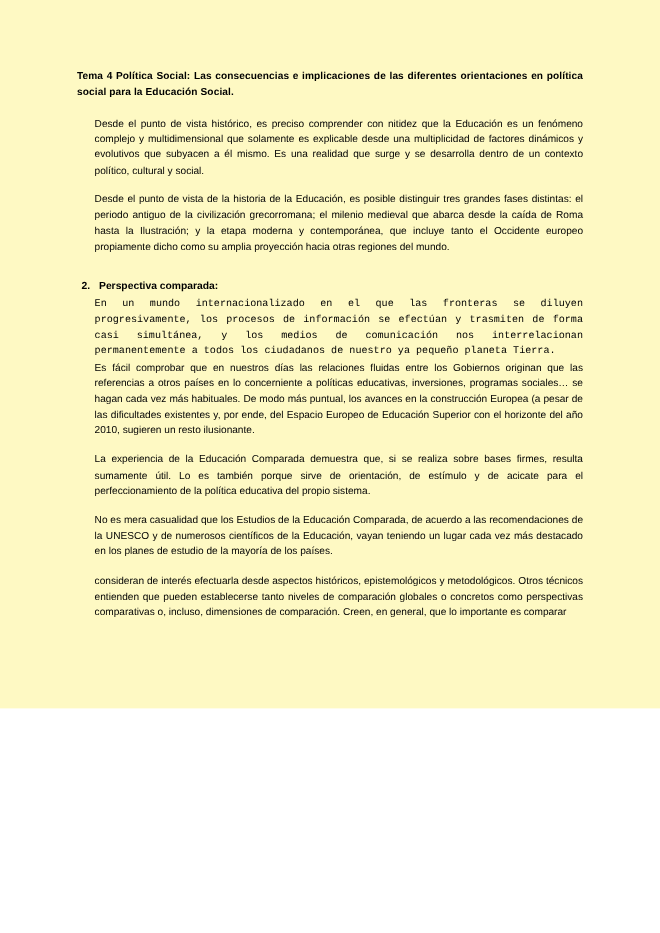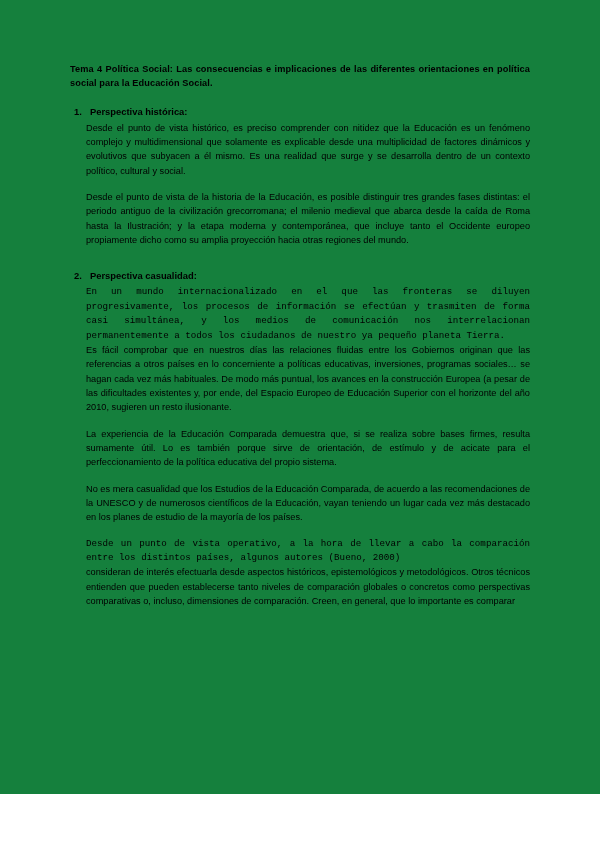--- a/index.html
+++ b/index.html
@@ -10,22 +10,22 @@
     width: 600px;
     height: 848px;
     background: #ffffff;
     font-family: "Liberation Sans", sans-serif;
     color: #000000;
     overflow: hidden;
   }
   .page {
     position: relative;
     width: 600px;
-    height: 794px;
-    background: #15803d;
+    height: 644px;
+    background: #fef9c3;
     box-sizing: border-box;
     padding: 62px 70px 40px 70px;
   }
   .doc-title {
     font-size: 9.2px;
     font-weight: bold;
     line-height: 1.55;
     text-align: justify;
     margin: 0 0 14px 0;
     letter-spacing: 0.1px;
@@ -57,33 +57,29 @@
     height: 10px;
   }
 </style>
 </head>
 <body>
 
 <div class="page">
 
   <div class="doc-title">Tema 4 Política Social: Las consecuencias e implicaciones de las diferentes orientaciones en política social para la Educación Social.</div>
 
-  <div class="section-heading">
-    <span class="num">1.</span><span>Perspectiva histórica:</span>
-  </div>
 
   <p class="body">Desde el punto de vista histórico, es preciso comprender con nitidez que la Educación es un fenómeno complejo y multidimensional que solamente es explicable desde una multiplicidad de factores dinámicos y evolutivos que subyacen a él mismo. Es una realidad que surge y se desarrolla dentro de un contexto político, cultural y social.</p>
   <p class="body">Desde el punto de vista de la historia de la Educación, es posible distinguir tres grandes fases distintas: el periodo antiguo de la civilización grecorromana; el milenio medieval que abarca desde la caída de Roma hasta la Ilustración; y la etapa moderna y contemporánea, que incluye tanto el Occidente europeo propiamente dicho como su amplia proyección hacia otras regiones del mundo.</p>
 
   <div class="spacer-sm"></div>
 
   <div class="section-heading">
-    <span class="num">2.</span><span>Perspectiva casualidad:</span>
+    <span class="num">2.</span><span>Perspectiva comparada:</span>
   </div>
 
   <p class="body tight">En un mundo internacionalizado en el que las fronteras se diluyen progresivamente, los procesos de información se efectúan y trasmiten de forma casi simultánea, y los medios de comunicación nos interrelacionan permanentemente a todos los ciudadanos de nuestro ya pequeño planeta Tierra.</p>
   <p class="body">Es fácil comprobar que en nuestros días las relaciones fluidas entre los Gobiernos originan que las referencias a otros países en lo concerniente a políticas educativas, inversiones, programas sociales… se hagan cada vez más habituales. De modo más puntual, los avances en la construcción Europea (a pesar de las dificultades existentes y, por ende, del Espacio Europeo de Educación Superior con el horizonte del año 2010, sugieren un resto ilusionante.</p>
   <p class="body">La experiencia de la Educación Comparada demuestra que, si se realiza sobre bases firmes, resulta sumamente útil. Lo es también porque sirve de orientación, de estímulo y de acicate para el perfeccionamiento de la política educativa del propio sistema.</p>
   <p class="body">No es mera casualidad que los Estudios de la Educación Comparada, de acuerdo a las recomendaciones de la UNESCO y de numerosos científicos de la Educación, vayan teniendo un lugar cada vez más destacado en los planes de estudio de la mayoría de los países.</p>
-  <p class="body tight">Desde un punto de vista operativo, a la hora de llevar a cabo la comparación entre los distintos países, algunos autores (Bueno, 2000)</p>
   <p class="body">consideran de interés efectuarla desde aspectos históricos, epistemológicos y metodológicos. Otros técnicos entienden que pueden establecerse tanto niveles de comparación globales o concretos como perspectivas comparativas o, incluso, dimensiones de comparación. Creen, en general, que lo importante es comparar</p>
 
 </div>
 
 </body></html>

